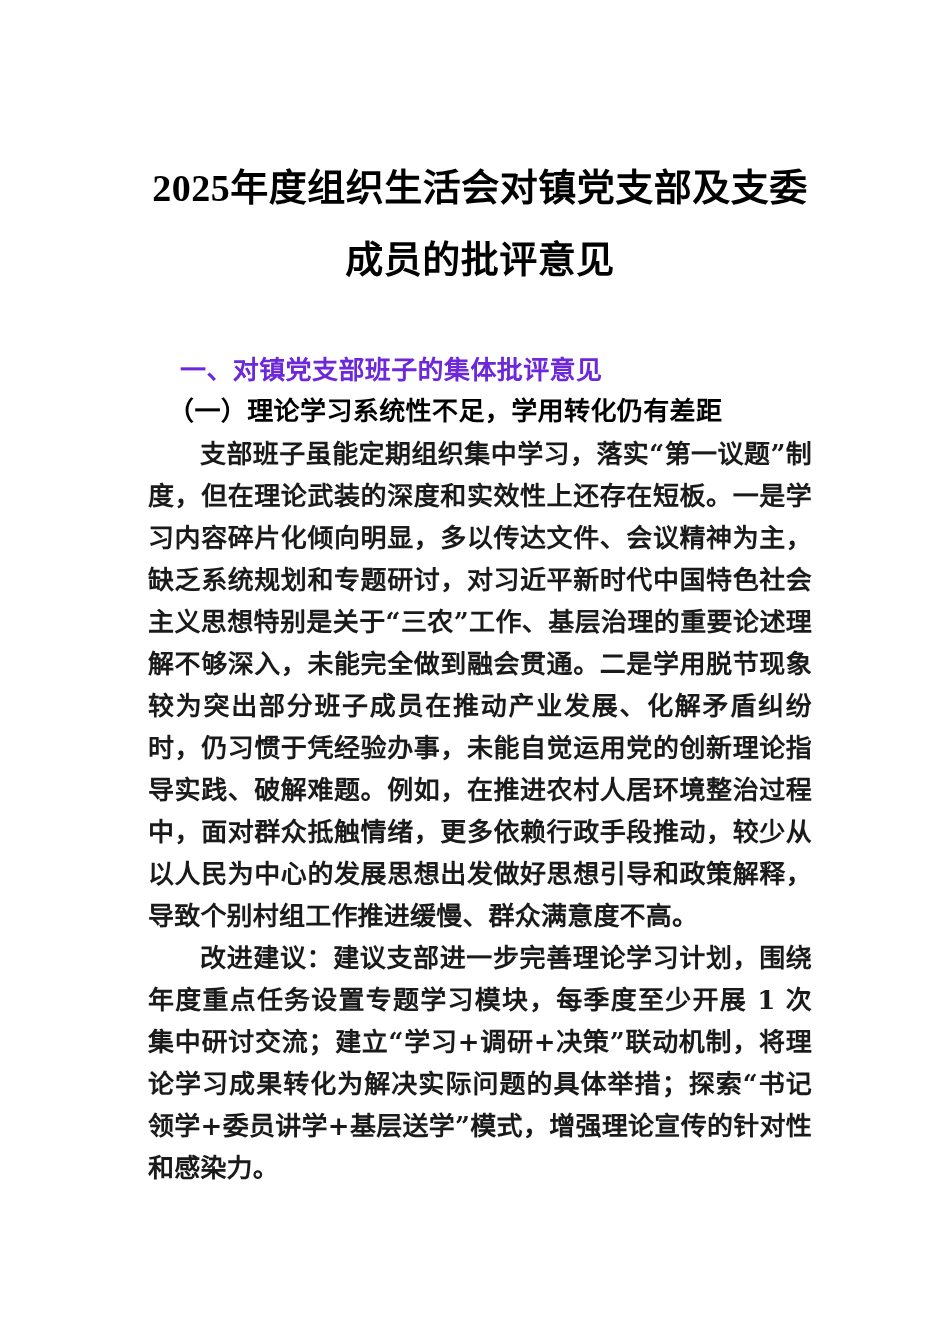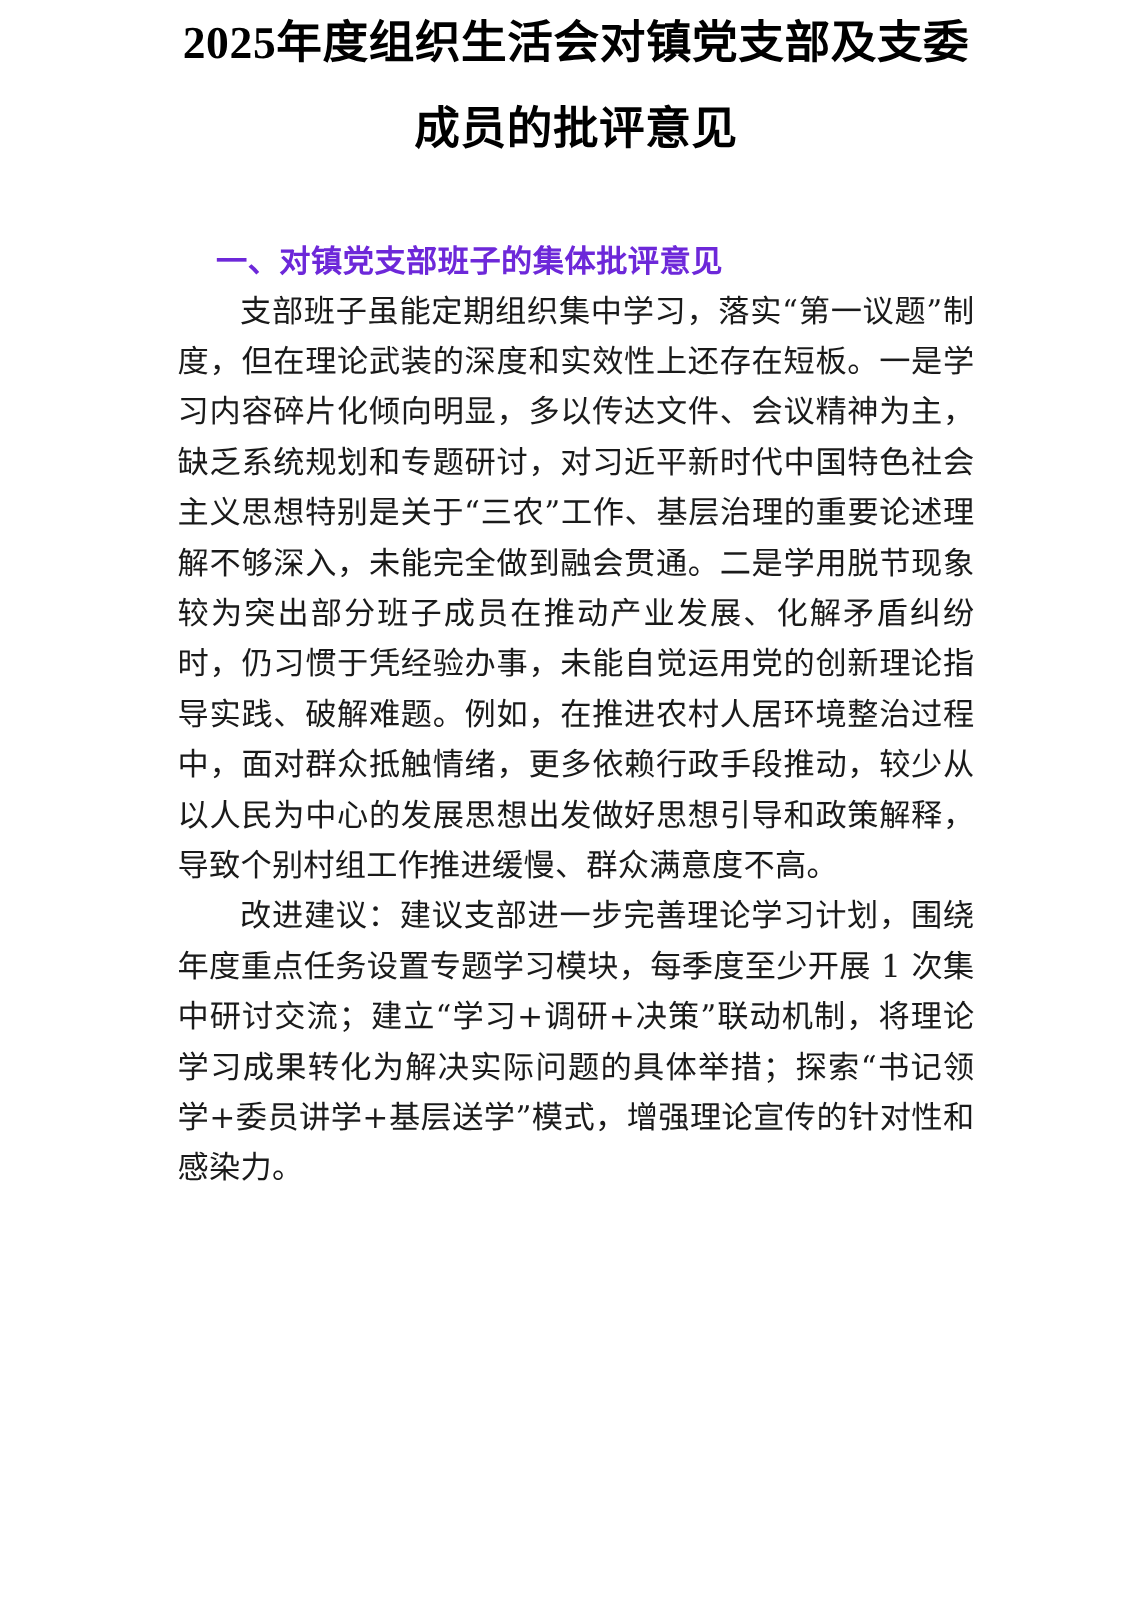--- a/index.html
+++ b/index.html
@@ -29,20 +29,21 @@
   
   .doc-title {
     font-family: "Liberation Serif", "DejaVu Serif", serif;
     font-weight: bold;
     font-size: 38px;
     line-height: 72px;
     color: #000000;
     text-align: center;
     letter-spacing: 0.5px;
     margin: 0;
+    padding-top: 152px;
     white-space: normal;
     word-break: break-all;
   }
 
   
   .h1-section {
     font-family: "Liberation Sans", "DejaVu Sans", sans-serif;
     font-weight: bold;
     font-size: 26px;
     line-height: 42px;
@@ -74,36 +75,38 @@
     font-family: "DejaVu Serif", "Liberation Serif", serif;
     font-size: 26px;
     line-height: 42px;
     color: #1a1a1a;
     margin: 0;
     text-indent: 52px;
     text-align: justify;
     text-justify: inter-ideograph;
     letter-spacing: 0.2px;
     word-break: break-all;
+    font-weight: bold;
   }
 
   .body-para + .body-para {
     margin-top: 0;
   }
 </style>
 </head>
 <body>
 
 <div id="page">
   <div id="content">
 
     <h1 class="doc-title">2025年度组织生活会对镇党支部及支委成员的批评意见</h1>
 
     <div class="h1-section">一、对镇党支部班子的集体批评意见</div>
 
+    <div class="h2-section">（一）理论学习系统性不足，学用转化仍有差距</div>
 
     <p class="body-para">支部班子虽能定期组织集中学习，落实“第一议题”制度，但在理论武装的深度和实效性上还存在短板。一是学习内容碎片化倾向明显，多以传达文件、会议精神为主，缺乏系统规划和专题研讨，对习近平新时代中国特色社会主义思想特别是关于“三农”工作、基层治理的重要论述理解不够深入，未能完全做到融会贯通。二是学用脱节现象较为突出部分班子成员在推动产业发展、化解矛盾纠纷时，仍习惯于凭经验办事，未能自觉运用党的创新理论指导实践、破解难题。例如，在推进农村人居环境整治过程中，面对群众抵触情绪，更多依赖行政手段推动，较少从以人民为中心的发展思想出发做好思想引导和政策解释，导致个别村组工作推进缓慢、群众满意度不高。</p>
 
     <p class="body-para">改进建议：建议支部进一步完善理论学习计划，围绕年度重点任务设置专题学习模块，每季度至少开展 1 次集中研讨交流；建立“学习+调研+决策”联动机制，将理论学习成果转化为解决实际问题的具体举措；探索“书记领学+委员讲学+基层送学”模式，增强理论宣传的针对性和感染力。</p>
 
 
   </div>
 </div>
 
 </body></html>

